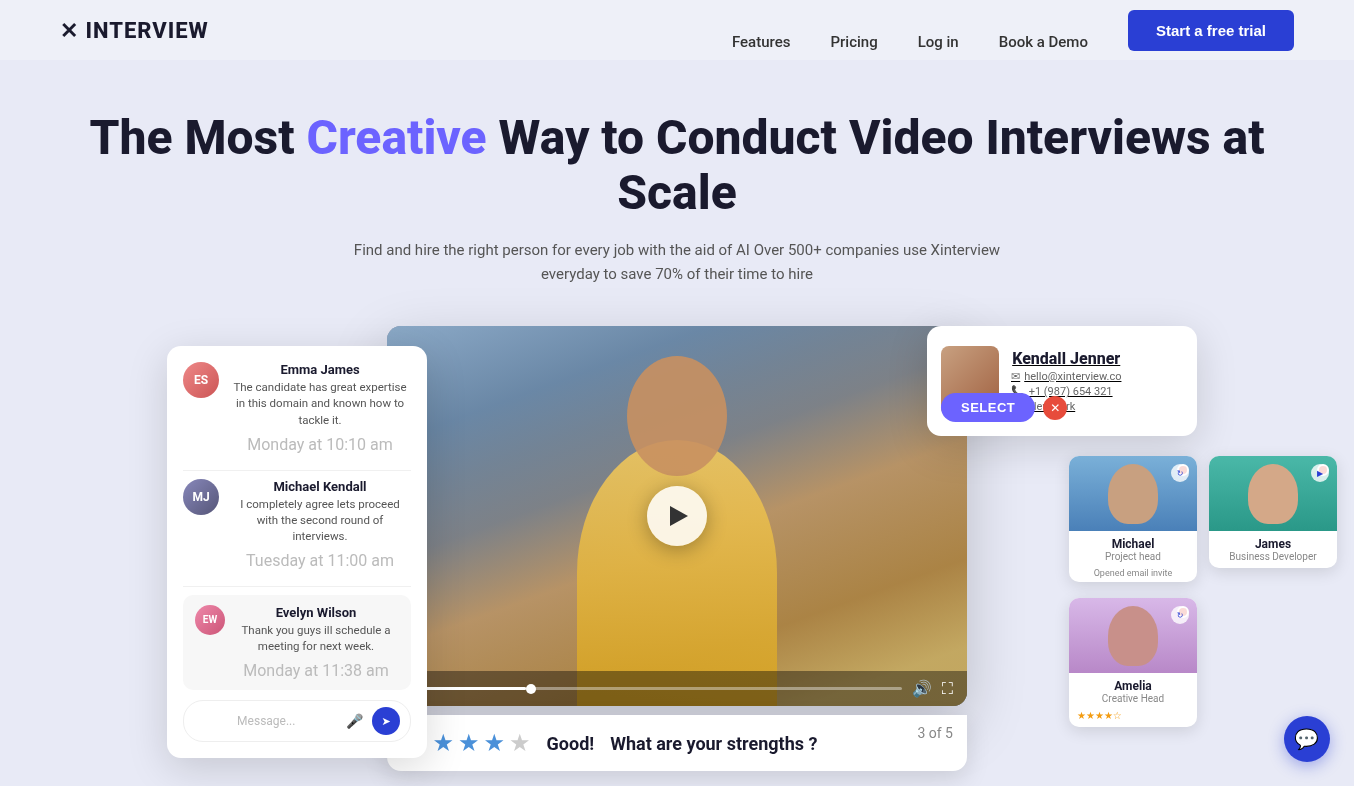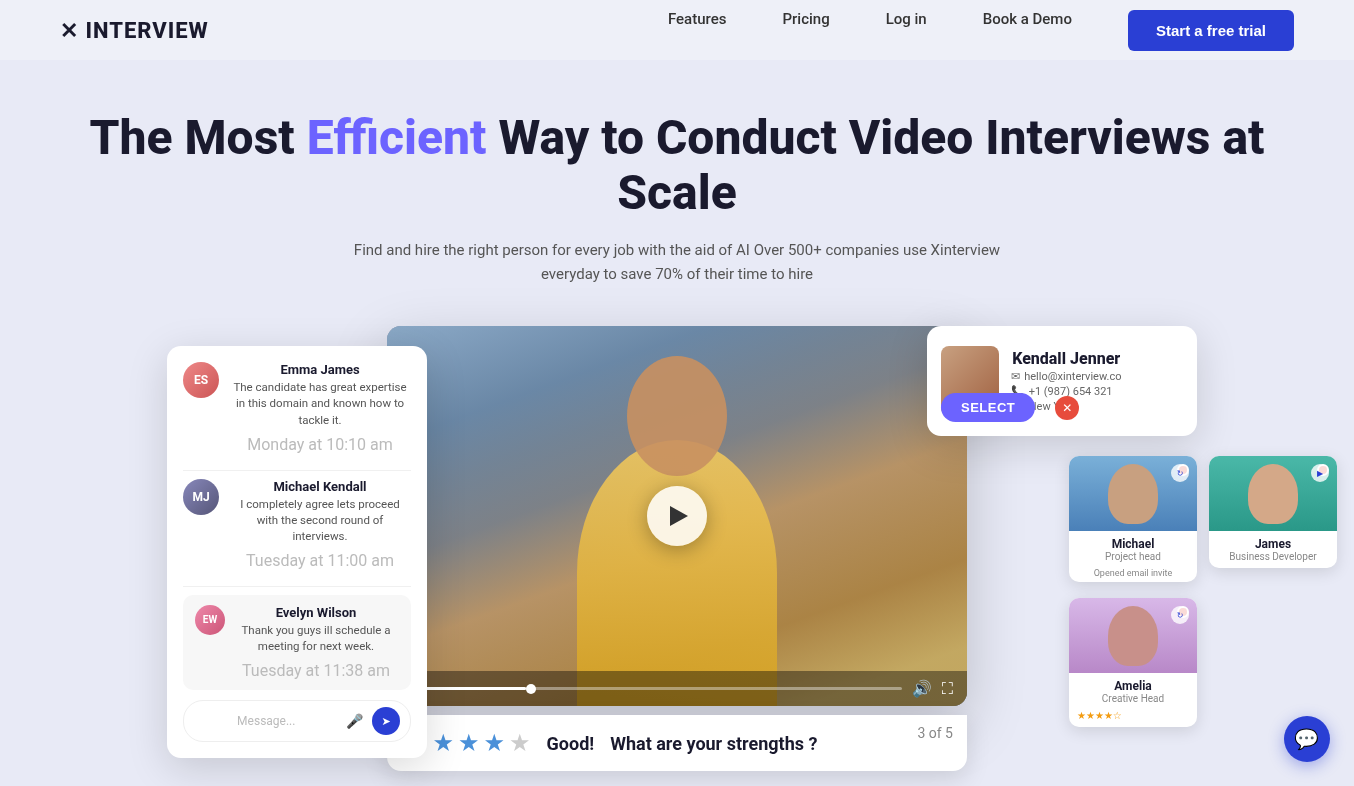--- a/index.html
+++ b/index.html
@@ -25,22 +25,22 @@
       display: flex;
       align-items: center;
       gap: 6px;
       font-size: 22px;
       font-weight: 800;
       color: #1a1a2e;
       letter-spacing: 1px;
     }
     .nav-links {
       display: flex;
-      align-items: flex-start;
-      gap: 56px;
+      align-items: flex-end;
+      gap: 40px;
     }
     .nav-link {
       color: #333;
       font-size: 15px;
       cursor: pointer;
       text-decoration: none;
       font-weight: 500;
     }
     .nav-btn-trial {
       background: #2a3fd4;
@@ -306,20 +306,21 @@
       right: 50px;
       top: 0;
       width: 260px;
       background: #fff;
       border-radius: 14px;
       padding: 16px;
       box-shadow: 0 10px 40px rgba(0,0,0,0.15);
       display: flex;
       align-items: center;
       gap: 12px;
+      text-decoration: underline;
     }
     .candidate-photo {
       width: 55px;
       height: 55px;
       border-radius: 8px;
       background: linear-gradient(135deg, #c8a080, #a06040);
       flex-shrink: 0;
     }
     .candidate-info {}
     .candidate-name {
@@ -447,21 +448,21 @@
     <a class="nav-link">Features</a>
     <a class="nav-link">Pricing</a>
     <a class="nav-link">Log in</a>
     <a class="nav-link">Book a Demo</a>
     <button class="nav-btn-trial">Start a free trial</button>
   </div>
 </nav>
 
 <section class="hero">
   <h1 class="hero-title">
-    <span>The Most </span><span class="highlight">Efficient</span><span> Way to Conduct Video Interviews at Scale</span>
+    <span>The Most </span><span class="highlight">Creative</span><span> Way to Conduct Video Interviews at Scale</span>
   </h1>
   <p class="hero-subtitle">Find and hire the right person for every job with the aid of AI Over 500+ companies use Xinterview everyday to save 70% of their time to hire</p>
 
   <div class="demo-container">
 
     <div class="video-player">
       <div class="video-bg">
 
         <div style="position:absolute;top:0;left:0;width:100%;height:100%;background:linear-gradient(160deg,#8bacc8 0%,#6a8aa8 20%,#888 40%,#d4a060 55%,#c8903a 75%,#e8c060 90%);opacity:0.8;"></div>
         <div style="position:absolute;bottom:0;left:50%;transform:translateX(-50%);width:200px;height:70%;background:linear-gradient(180deg,#f0c860 0%,#d4a020 100%);border-radius:50% 50% 0 0;opacity:0.9;"></div>
@@ -513,21 +514,21 @@
           <div class="chat-time">Tuesday at 11:00 am</div>
         </div>
       </div>
       <div class="chat-divider"></div>
 
       <div class="evelyn-bubble">
         <div class="chat-avatar avatar-evelyn" style="width:30px;height:30px;font-size:10px;">EW</div>
         <div>
           <div class="chat-name">Evelyn Wilson</div>
           <div class="chat-text">Thank you guys ill schedule a meeting for next week.</div>
-          <div class="chat-time">Tuesday at 11:38 am</div>
+          <div class="chat-time">Monday at 11:38 am</div>
         </div>
       </div>
 
       <div class="chat-input-area">
         <span class="chat-input-text">Message...</span>
         <span class="mic-icon">🎤</span>
         <div class="send-btn">➤</div>
       </div>
     </div>
 
@@ -541,21 +542,21 @@
         </div>
         <div class="candidate-detail">
           <span>📞</span>
           <span>+1 (987) 654 321</span>
         </div>
         <div class="candidate-detail">
           <span>📍</span>
           <span>New York</span>
         </div>
       </div>
-      <div style="position:absolute;bottom:14px;left:14px;display:flex;align-items:center;gap:20px;">
+      <div style="position:absolute;bottom:14px;left:14px;display:flex;align-items:center;gap:8px;">
         <button class="select-btn">SELECT</button>
         <div class="x-btn">✕</div>
       </div>
     </div>
 
     <div class="profiles-column" style="right:30px;top:130px;gap:8px;">
 
       <div class="profile-card" style="width:128px;">
         <div class="profile-photo-michael" style="height:75px;background:linear-gradient(180deg,#7ab0d8 0%,#4a80b8 100%);display:flex;align-items:center;justify-content:center;">
           <div style="width:50px;height:60px;background:#c8a080;border-radius:50% 50% 40% 40%;"></div>

